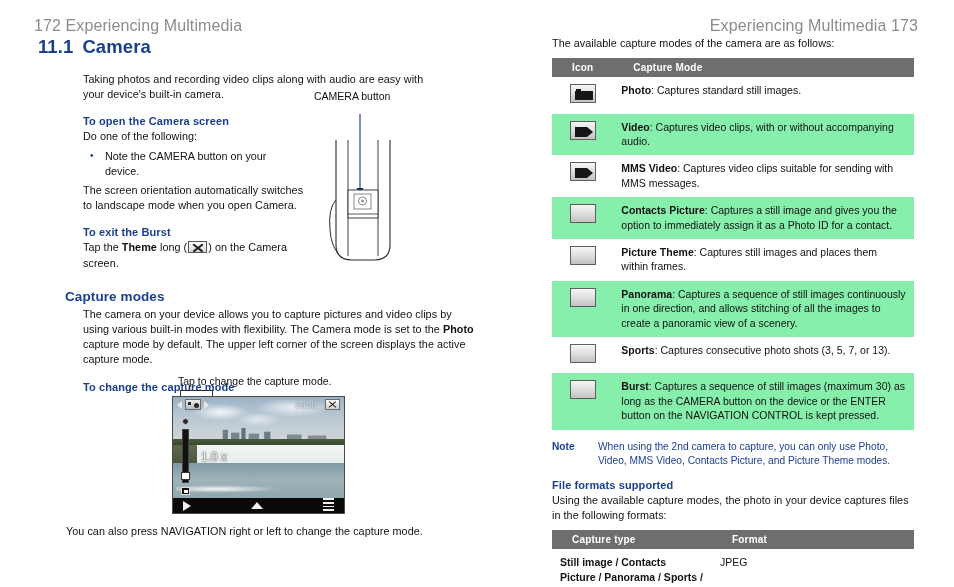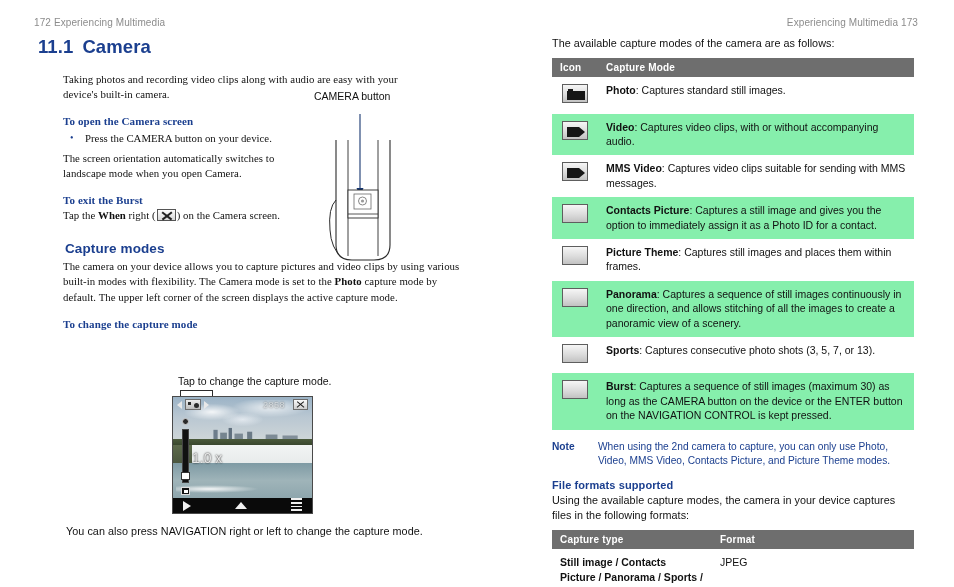--- a/index.html
+++ b/index.html
@@ -13,21 +13,21 @@
   }
   .page {
     position: relative;
     width: 954px; height: 587px;
     background: #fff;
   }
 
   
   .runhead {
     position: absolute;
-    font-size: 10px;
+    font-size: 16px;
     color: #8c8c8c;
     letter-spacing: .1px;
     white-space: nowrap;
   }
   .runhead.left  { left: 34px;  top: 17px; }
   .runhead.right { right: 36px; top: 17px; text-align: right; }
 
   
   .col-left  { position: absolute; left: 32px;  top: 36px; width: 430px; }
   .col-right { position: absolute; left: 552px; top: 36px; width: 362px; }
@@ -58,21 +58,21 @@
   }
   h3.task.tight { margin-top: 11px; }
 
   .body-text {
     font-size: 10.8px;
     line-height: 15.2px;
     margin: 0 0 0 0;
     color: #111;
     letter-spacing: .05px;
   }
-  .indent { margin-left: 31px; font-family: Liberation Serif, serif; }
+  .indent { margin-left: 51px; }
 
   ul.bullets { list-style: none; margin: 4px 0 4px 0; padding: 0; }
   ul.bullets li {
     position: relative;
     font-size: 10.8px;
     line-height: 15.2px;
     padding-left: 22px;
     margin-bottom: 3px;
   }
   ul.bullets li::before {
@@ -122,21 +122,21 @@
   .cam-caption {
     position: absolute;
     left: 178px; top: 375px;
     font-size: 10.5px;
     color: #111;
     white-space: nowrap;
   }
   .cam-shot {
     position: absolute;
     left: 172px; top: 396px;
-    width: 141px; height: 118px;
+    width: 173px; height: 118px;
     background: #0c4a6e;
     overflow: hidden;
     border: 1px solid #4a4a4a;
   }
   .cam-sky {
     position: absolute; left: 0; top: 0; width: 100%; height: 38%;
     background: linear-gradient(#9bb3c6 0%, #b9c7d2 45%, #cfd6d8 100%);
   }
   .cam-sky .clouds {
     position: absolute; left: 0; top: 6%; width: 100%; height: 70%;
@@ -235,22 +235,22 @@
   .cam-zoomsq::after {
     content: ""; position: absolute; left: 2px; top: 2px;
     width: 4px; height: 3px; background: #fff;
   }
   .cam-dot {
     position: absolute; left: 9px; top: 21px;
     width: 7px; height: 7px; border-radius: 50%;
     background: #2a2a2a; border: 1px solid #cfcfcf;
   }
   .cam-zoomtext {
-    position: absolute; left: 19px; top: 53px;
-    font-size: 14px; color: #e9e9e9; text-shadow: 0 0 2px #000;
+    position: absolute; left: 28px; top: 53px;
+    font-size: 12px; color: #e9e9e9; text-shadow: 0 0 2px #000;
   }
 
   .cam-toolbar-bottom {
     position: absolute; left: 0; bottom: 0; width: 100%; height: 15px;
     background: #0a0a0a;
     display: flex; align-items: center; justify-content: space-between;
     padding: 0 10px;
   }
   .tb-play {
     width: 0; height: 0;
@@ -287,21 +287,21 @@
     border-collapse: collapse;
     font-size: 10.5px;
     margin-top: 7px;
   }
   table.ui-table thead th {
     background: #6e6e6e;
     color: #ffffff;
     font-size: 10px;
     font-weight: bold;
     text-align: left;
-    padding: 4px 8px;
+    padding: 4px 20px;
     letter-spacing: .2px;
   }
   table.ui-table tbody td {
     padding: 6px 8px 7px 8px;
     vertical-align: top;
     line-height: 14.4px;
     color: #111;
   }
   table.ui-table tbody tr.alt td { background: #86efac; }
   table.ui-table tbody tr td.iconcell {
@@ -416,32 +416,33 @@
   <div class="col-left">
 
     <h1 class="chapter">
       <span class="num">11.1</span><span>Camera</span>
     </h1>
 
     <div class="indent" style="width:345px;">
       <p class="body-text">Taking photos and recording video clips along with audio are easy with your device's built-in camera.</p>
 
       <h3 class="task">To open the Camera screen</h3>
+      <p class="body-text">Do one of the following:</p>
 
       <ul class="bullets">
         <li style="width:210px;">
-          <span>Press the CAMERA button on your device.</span>
+          <span>Note the CAMERA button on your device.</span>
         </li>
       </ul>
 
       <p class="body-text" style="width:232px;">The screen orientation automatically switches to landscape mode when you open Camera.</p>
 
       <h3 class="task">To exit the Burst</h3>
       <p class="body-text" style="width:232px;">
-        <span>Tap the </span><b>When</b><span> right (</span><span class="exit-icon"></span><span>) on the Camera screen.</span>
+        <span>Tap the </span><b>Theme</b><span> long (</span><span class="exit-icon"></span><span>) on the Camera screen.</span>
       </p>
     </div>
 
     <h2 class="sub" style="margin-left:33px;">Capture modes</h2>
     <div class="indent" style="width:397px;">
       <p class="body-text">
         <span>The camera on your device allows you to capture pictures and video clips by using various built-in modes with flexibility. The Camera mode is set to the </span><b>Photo</b><span> capture mode by default. The upper left corner of the screen displays the active capture mode.</span>
       </p>
       <h3 class="task">To change the capture mode</h3>
     </div>
@@ -617,21 +618,21 @@
         </tr>
       </tbody>
     </table>
 
     <div class="note">
       <div class="lbl">Note</div>
       <div class="txt">When using the 2nd camera to capture, you can only use Photo, Video, MMS Video, Contacts Picture, and Picture Theme modes.</div>
     </div>
 
     <h3 class="task tight">File formats supported</h3>
-    <p class="body-text">Using the available capture modes, the camera in your device captures files in the following formats:</p>
+    <p class="body-text">Using the available capture modes, the photo in your device captures files in the following formats:</p>
 
     <table class="ui-table fmt-table">
       <thead>
         <tr>
           <th style="width:160px;">Capture type</th>
           <th>Format</th>
         </tr>
       </thead>
       <tbody>
         <tr>

